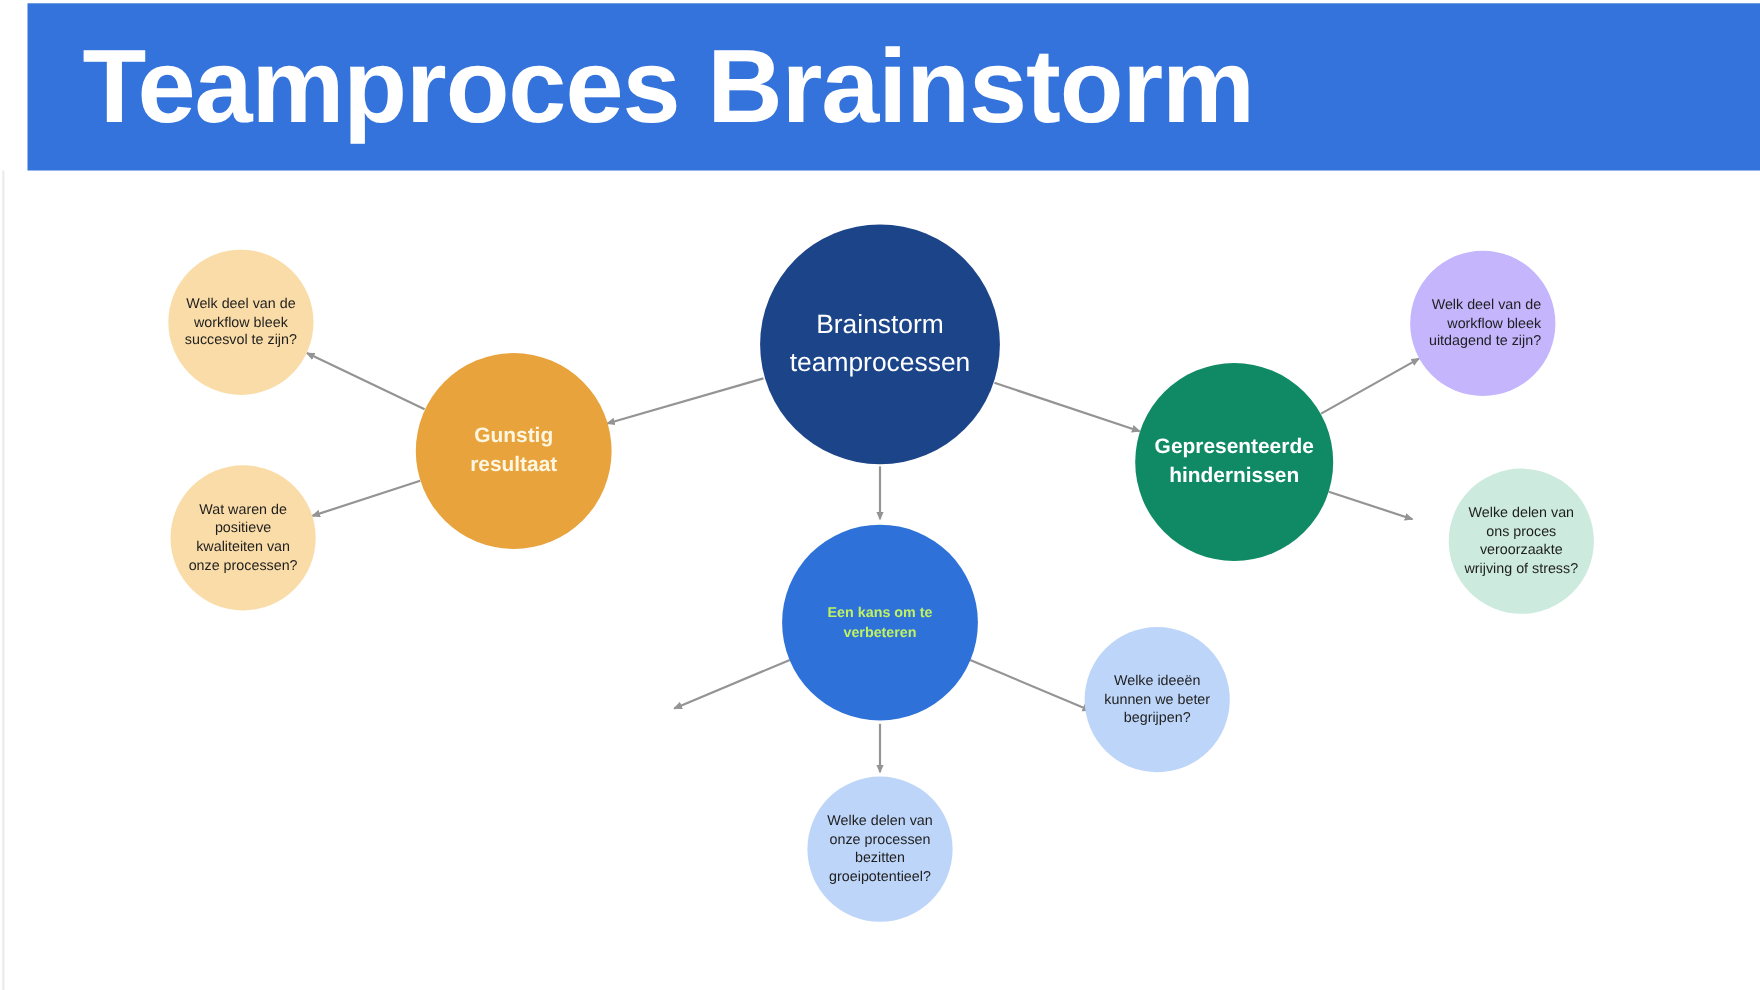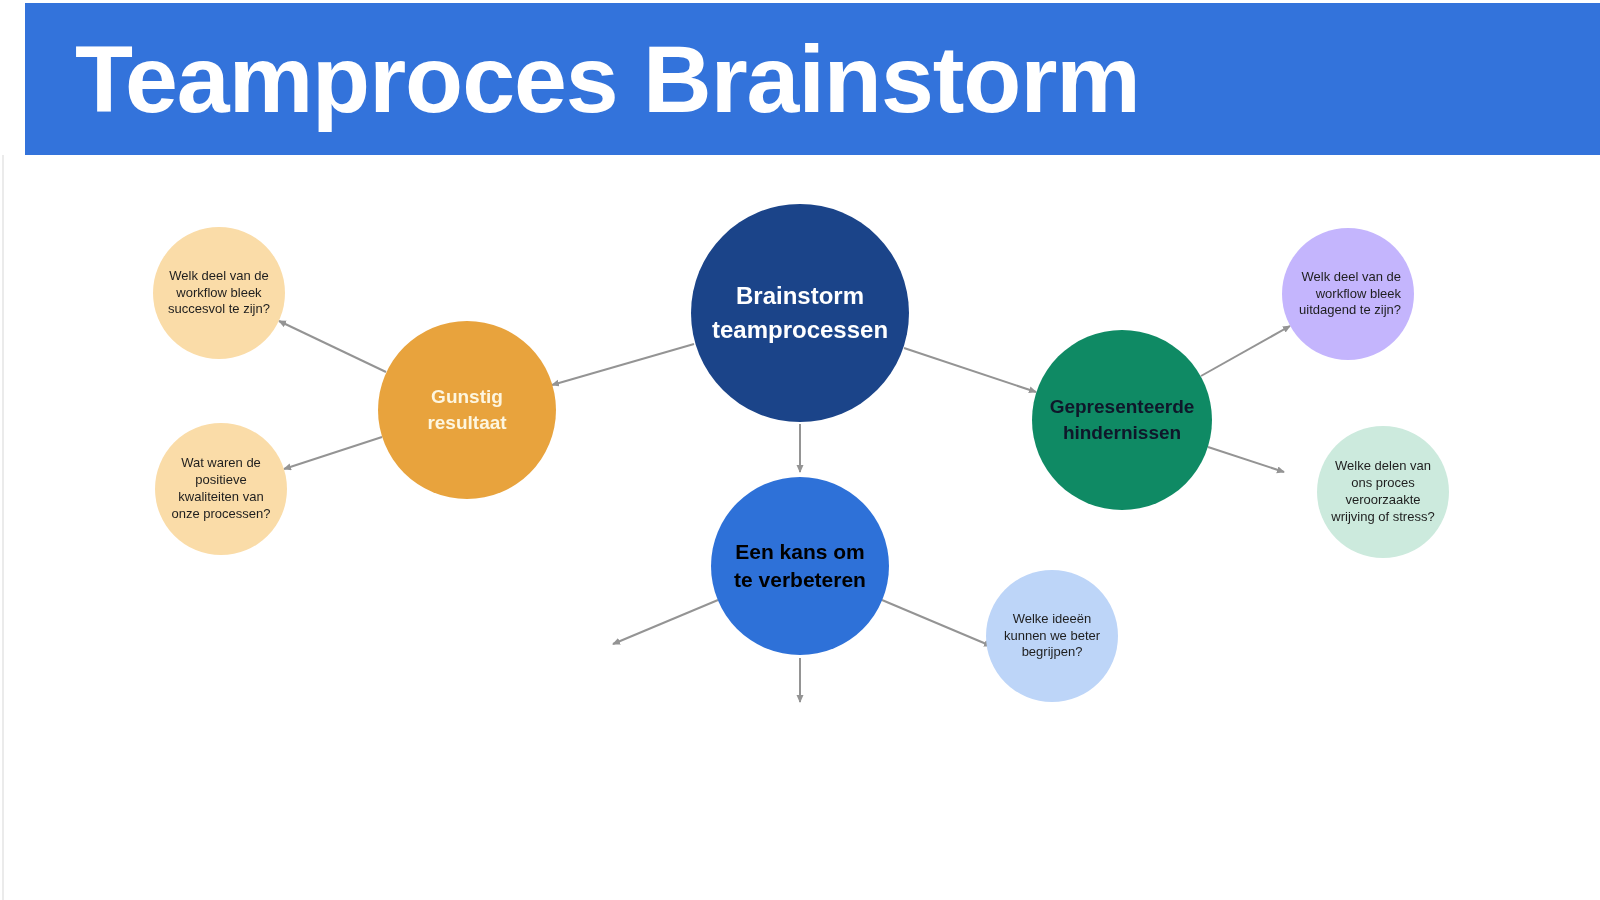--- a/index.html
+++ b/index.html
@@ -69,45 +69,45 @@
     text-align: center;
     box-sizing: border-box;
   }
   .node-label { display: block; }
 
   .node.root {
     left: 691px; top: 204px; width: 218px; height: 218px;
     background: #1B4489;
   }
   .node.root .node-label {
-    width: 180px; color: #ffffff; font-size: 24px; font-weight: 700; line-height: 1.4;
+    width: 180px; color: #ffffff; font-size: 24px; font-weight: 400; line-height: 1.4;
   }
 
   .node.favorable {
     left: 378px; top: 321px; width: 178px; height: 178px;
     background: #E8A33D;
   }
   .node.favorable .node-label {
     width: 120px; color: #FDF6E0; font-size: 19px; font-weight: 700; line-height: 1.35;
   }
 
   .node.obstacles {
     left: 1032px; top: 330px; width: 180px; height: 180px;
     background: #0F8A64;
   }
   .node.obstacles .node-label {
-    width: 166px; color: #0f172a; font-size: 19px; font-weight: 700; line-height: 1.35;
+    width: 166px; color: #ffffff; font-size: 19px; font-weight: 700; line-height: 1.35;
   }
 
   .node.improve {
     left: 711px; top: 477px; width: 178px; height: 178px;
     background: #2E71D8;
   }
   .node.improve .node-label {
-    width: 150px; color: #000000; font-size: 21px; font-weight: 700; line-height: 1.35;
+    width: 150px; color: #bef264; font-size: 13px; font-weight: 700; line-height: 1.35;
   }
 
   .leaf { background: #FADCA8; }
   .leaf .node-label {
     width: 106px; color: #1E1E1E; font-size: 13px; font-weight: 400; line-height: 1.3;
   }
   .node.leaf-success   { left: 153px;  top: 227px; width: 132px; height: 132px; background: #FADCA8; }
   .node.leaf-qualities { left: 155px;  top: 423px; width: 132px; height: 132px; background: #FADCA8; }
   .node.leaf-challenging { left: 1282px; top: 228px; width: 132px; height: 132px; background: #c4b5fd; text-align: right; }
   .node.leaf-friction    { left: 1317px; top: 426px; width: 132px; height: 132px; background: #CCEADD; }
@@ -162,17 +162,20 @@
   </div>
   <div class="node leaf leaf-success">
     <span class="node-label">Welk deel van de workflow bleek succesvol te zijn?</span>
   </div>
   <div class="node leaf leaf-challenging">
     <span class="node-label">Welk deel van de workflow bleek uitdagend te zijn?</span>
   </div>
   <div class="node leaf leaf-friction">
     <span class="node-label">Welke delen van ons proces veroorzaakte wrijving of stress?</span>
   </div>
+  <div class="node leaf leaf-growth">
+    <span class="node-label">Welke delen van onze processen bezitten groeipotentieel?</span>
+  </div>
   <div class="node leaf leaf-understand">
     <span class="node-label">Welke ideeën kunnen we beter begrijpen?</span>
   </div>
 
 </div>
 
 </body></html>

